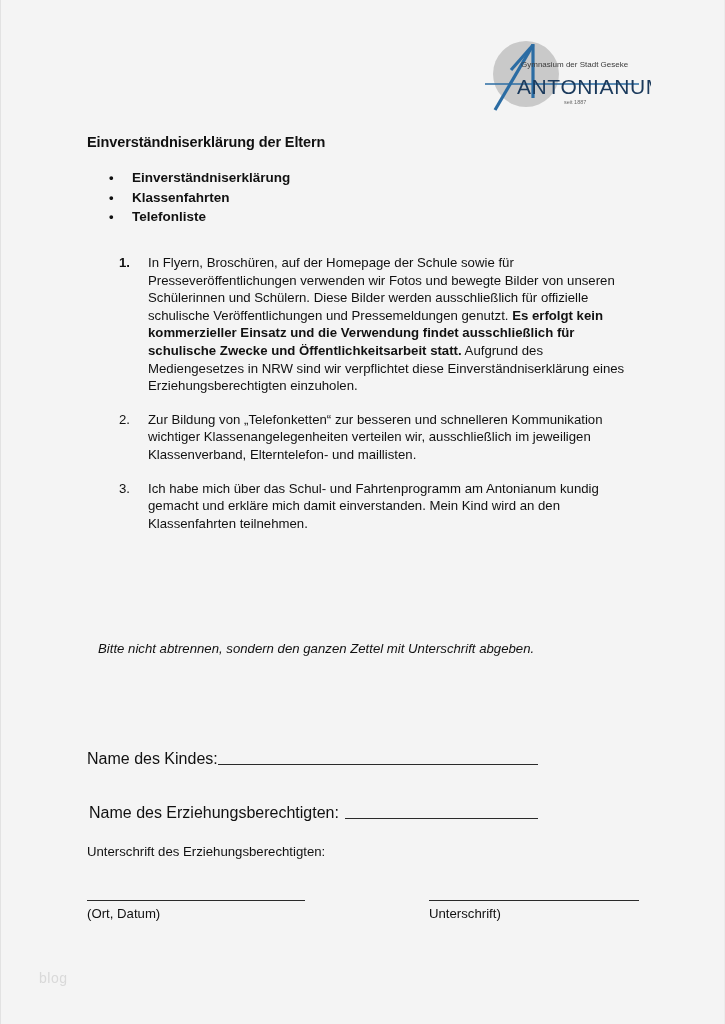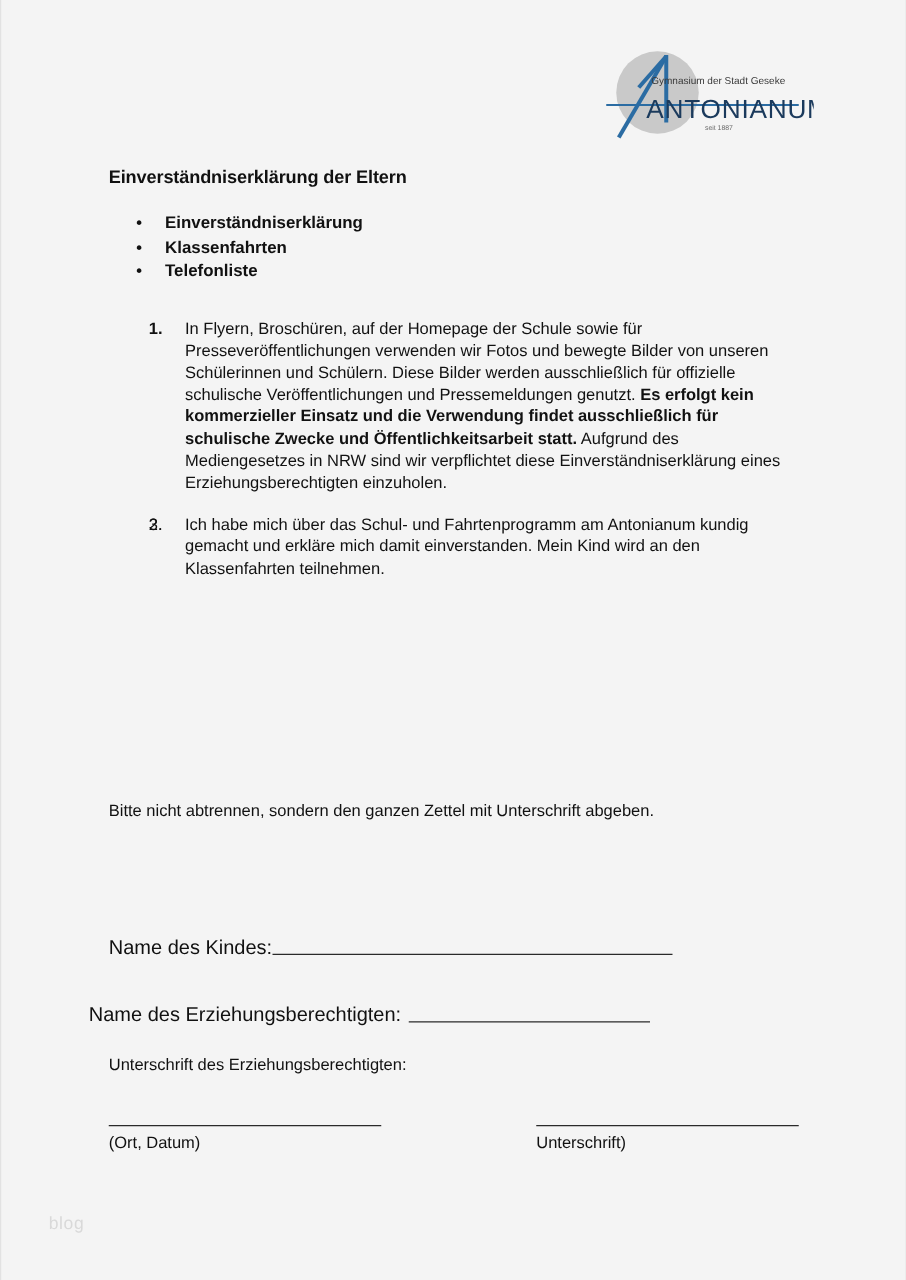--- a/index.html
+++ b/index.html
@@ -91,41 +91,42 @@
     top: 0;
     font-size: 13.2px;
     line-height: 17.6px;
   }
   .clause.first .num { font-weight: bold; }
   .clause b { font-weight: bold; text-align: right; }
 
   
   .notice {
     position: absolute;
-    left: 86px;
+    left: 97px;
     top: 641px;
     font-size: 13.2px;
+    font-style: italic;
   }
 
   
   .field {
     position: absolute;
     font-size: 16px;
     white-space: nowrap;
     margin-top: 44px;
   }
   .field .rule {
     display: inline-block;
     border-bottom: 1.4px solid #2a2a2a;
     vertical-align: -1px;
     height: 13px;
   }
   .field-child { left: 86px; top: 706px; }
   .field-child .rule { width: 320px; }
-  .field-guardian { left: 70px; top: 760px; }
+  .field-guardian { left: 88px; top: 760px; }
   .field-guardian .rule { width: 193px; margin-left: 6px; }
 
   .statement {
     position: absolute;
     left: 86px;
     top: 810px;
     font-size: 13.2px;
   }
   .signature-label {
     position: absolute;
@@ -205,20 +206,21 @@
 
   <div class="clauses">
 
     <div class="clause first">
       <span class="num">1.</span>
       <span>In Flyern, Broschüren, auf der Homepage der Schule sowie für Presseveröffentlichungen verwenden wir Fotos und bewegte Bilder von unseren Schülerinnen und Schülern. Diese Bilder werden ausschließlich für offizielle schulische Veröffentlichungen und Pressemeldungen genutzt. </span><b>Es erfolgt kein kommerzieller Einsatz und die Verwendung findet ausschließlich für schulische Zwecke und Öffentlichkeitsarbeit statt.</b><span> Aufgrund des Mediengesetzes in NRW sind wir verpflichtet diese Einverständniserklärung eines Erziehungsberechtigten einzuholen.</span>
     </div>
 
     <div class="clause">
       <span class="num">2.</span>
+      <span>Zur Bildung von „Telefonketten“ zur besseren und schnelleren Kommunikation wichtiger Klassenangelegenheiten verteilen wir, ausschließlich im jeweiligen Klassenverband, Elterntelefon- und maillisten.</span>
     </div>
 
     <div class="clause">
       <span class="num">3.</span>
       <span>Ich habe mich über das Schul- und Fahrtenprogramm am Antonianum kundig gemacht und erkläre mich damit einverstanden. Mein Kind wird an den Klassenfahrten teilnehmen.</span>
     </div>
 
   </div>
 
   <div class="notice">Bitte nicht abtrennen, sondern den ganzen Zettel mit Unterschrift abgeben.</div>

